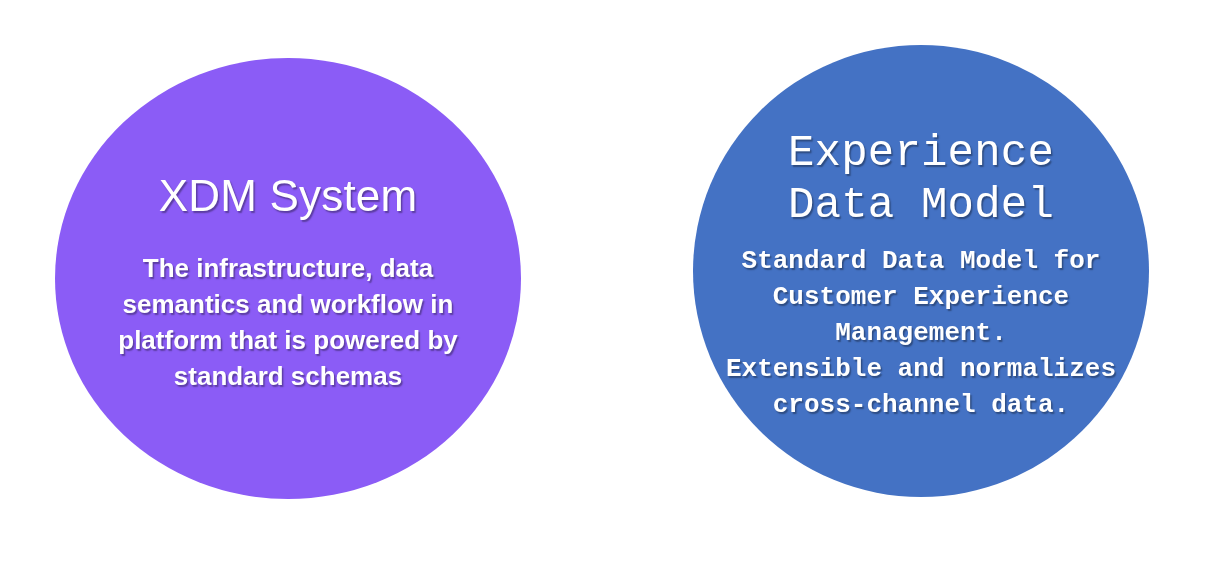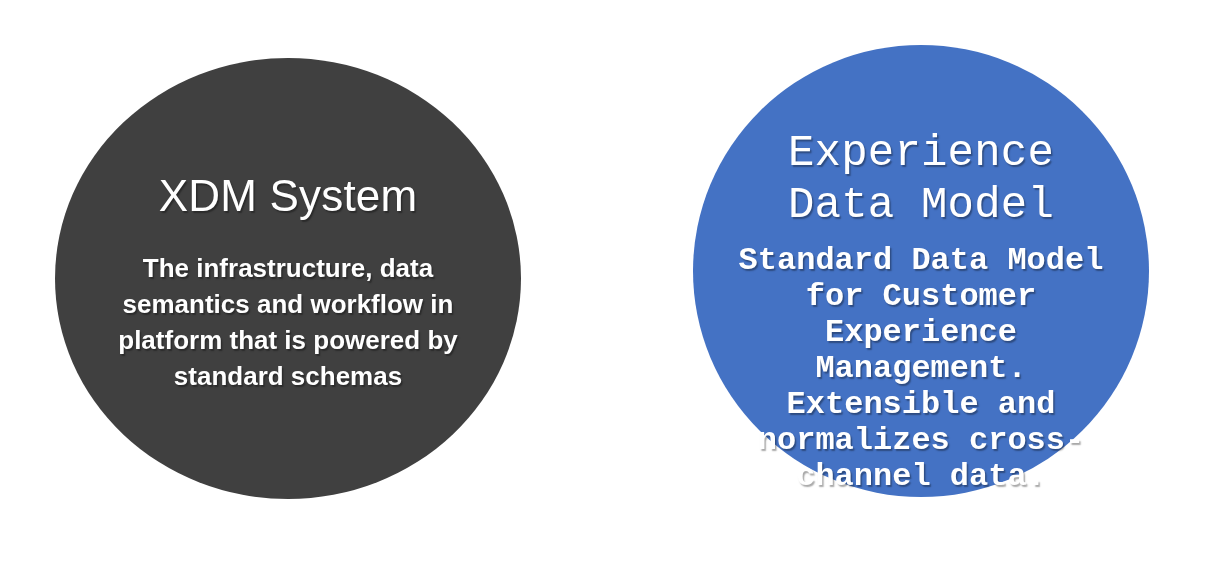--- a/index.html
+++ b/index.html
@@ -42,21 +42,21 @@
     text-shadow: 1.5px 1.5px 1.5px rgba(0,0,0,0.35);
     white-space: pre-line;
   }
 
   
   #bubble-xdm {
     left: 55px;
     top: 58px;
     width: 466px;
     height: 441px;
-    background: #404040;
+    background: #8b5cf6;
     padding-top: 112px;
   }
   #bubble-xdm .bubble-title {
     font-size: 44px;
     line-height: 52px;
   }
   #bubble-xdm .bubble-body {
     font-size: 26px;
     line-height: 36px;
     margin-top: 28px;
@@ -71,21 +71,21 @@
     height: 452px;
     background: #4472C4;
     padding-top: 82px;
     font-family: Liberation Mono, monospace;
   }
   #bubble-xdm-model .bubble-title {
     font-size: 44px;
     line-height: 52px;
   }
   #bubble-xdm-model .bubble-body {
-    font-size: 32px;
+    font-size: 26px;
     line-height: 36px;
     margin-top: 12px;
     width: 400px;
   }
 </style>
 </head>
 <body>
 
 <div id="canvas">
 

